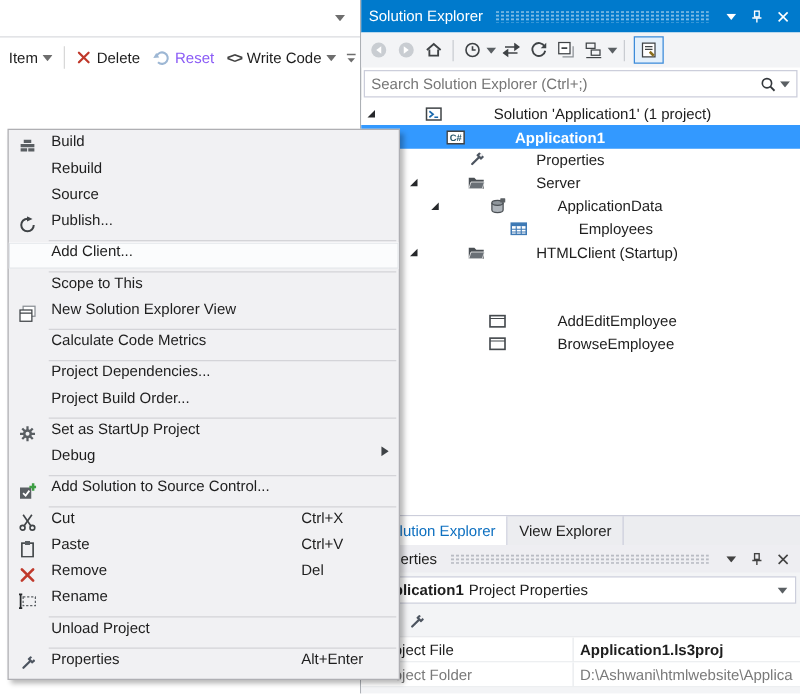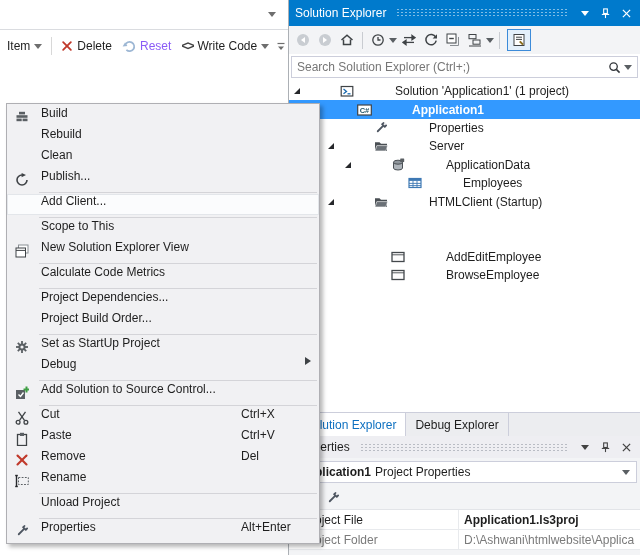--- a/index.html
+++ b/index.html
@@ -398,21 +398,21 @@
           </span>
           <span class="tlabel">BrowseEmployee</span>
         </div>
       </div>
 
     <div class="bottom-tabs">
       <span class="tab active">
         <span>Solution Explorer</span>
       </span>
       <span class="tab">
-        <span>Debug Explorer</span>
+        <span>View Explorer</span>
       </span>
     </div>
 
     <div class="props">
       <div class="props-title">
         <span>Properties</span>
         <span class="dots"></span>
         <span class="title-ic ic">
             <svg width="8" height="5" viewBox="0 0 8 5">
               <path d="M0 0 L8 0 4 5Z" fill="currentColor"></path>
@@ -492,21 +492,21 @@
         <span class="mi-label">Build</span>
         <span class="mi-shortcut"></span>
       </div>
       <div class="menu-item">
         <span class="mi-ic"></span>
         <span class="mi-label">Rebuild</span>
         <span class="mi-shortcut"></span>
       </div>
       <div class="menu-item">
         <span class="mi-ic"></span>
-        <span class="mi-label">Clean</span>
+        <span class="mi-label">Source</span>
         <span class="mi-shortcut"></span>
       </div>
       <div class="menu-item">
         <span class="mi-ic">
           <svg width="14" height="14" viewBox="0 0 14 14">
             <path d="M12 7 A5 5 0 1 1 7 2" fill="none" stroke="#3F4346" stroke-width="1.6"></path>
             <path d="M6.6 0 L11 2.1 6.6 4.2Z" fill="#3F4346"></path>
           </svg>
         </span>
         <span class="mi-label">Publish...</span>

